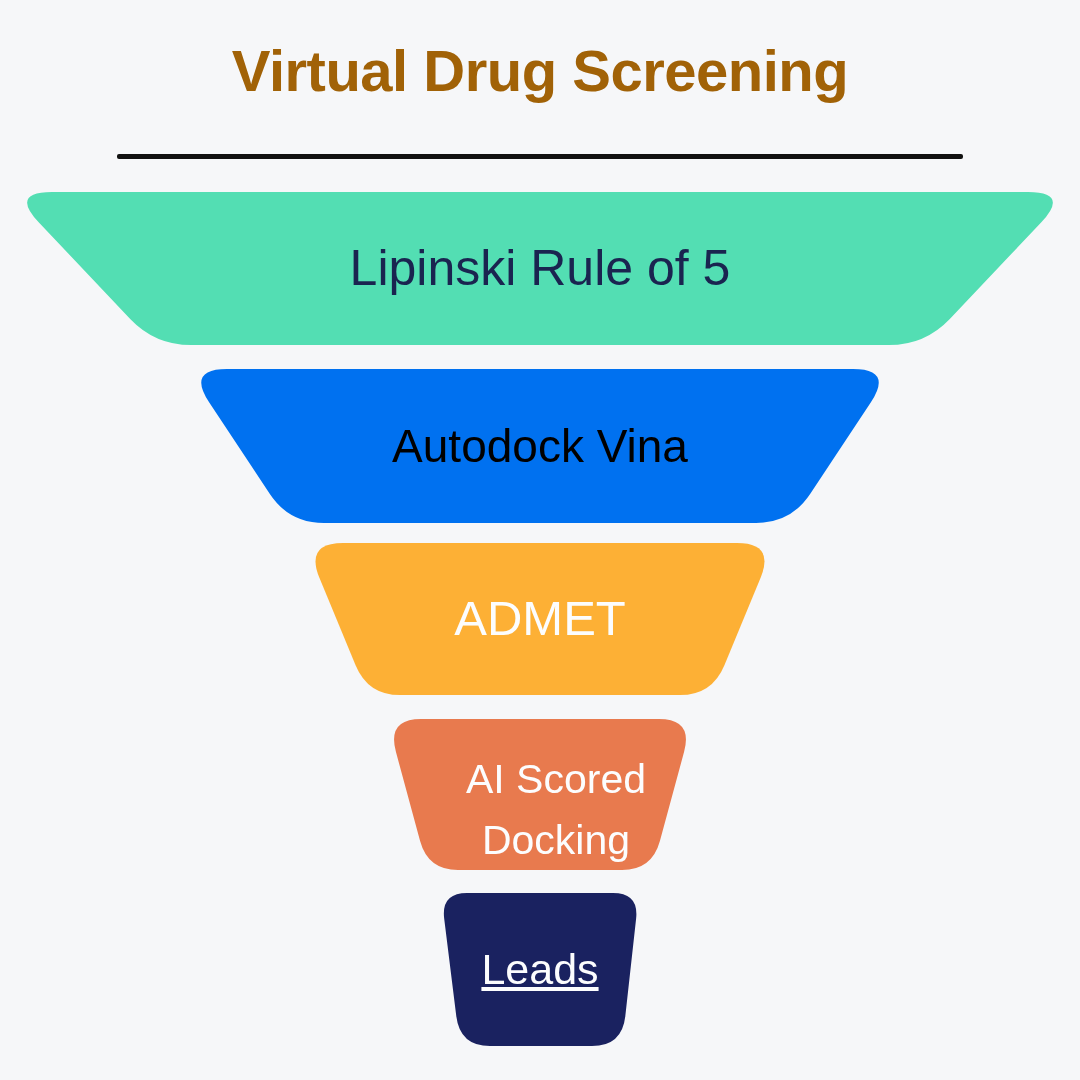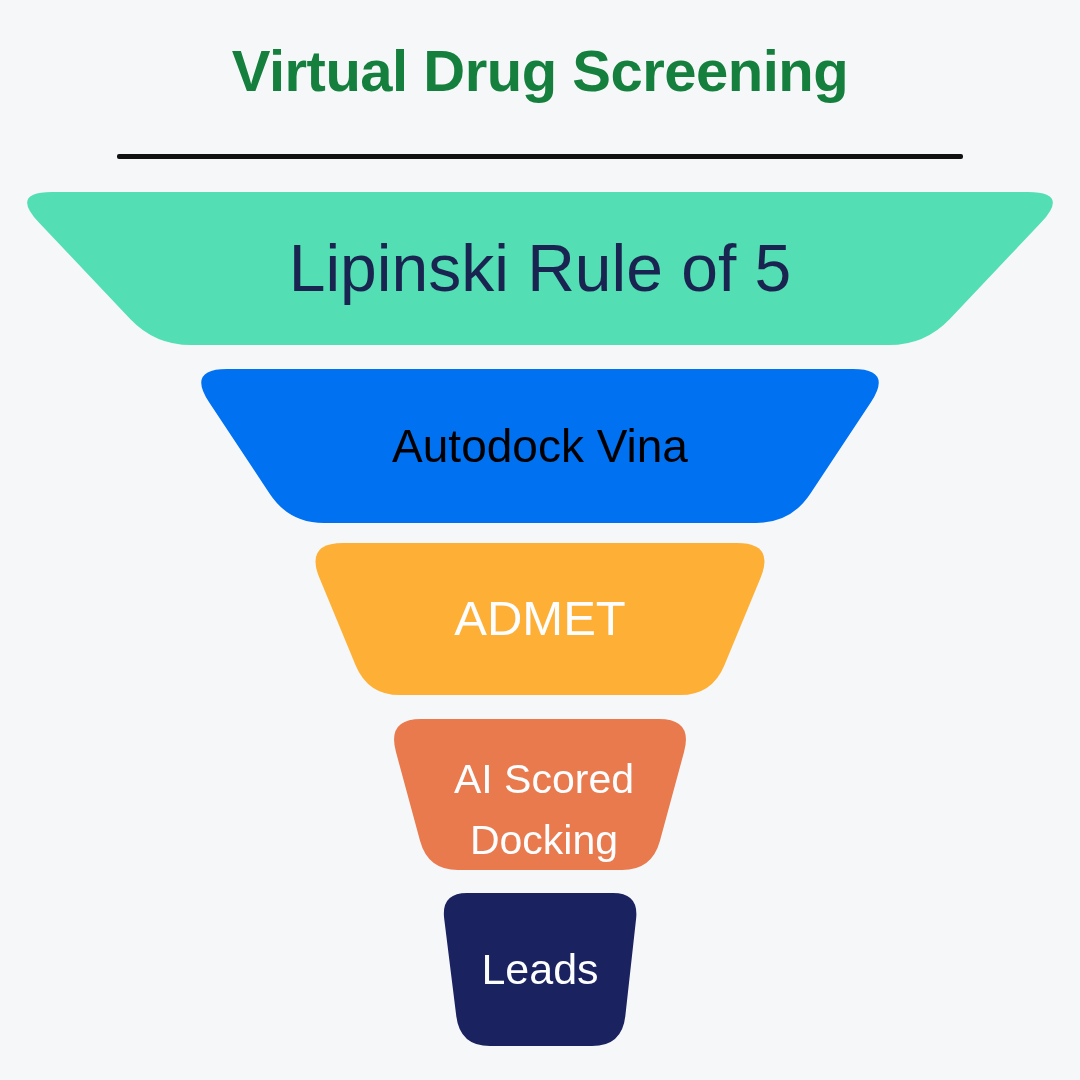--- a/index.html
+++ b/index.html
@@ -17,46 +17,46 @@
   .divider {
     position: absolute; top: 154px; left: 117px;
     width: 846px; height: 5px; border-radius: 2px;
   }
   .funnel-svg { position: absolute; left: 0; top: 0; width: 1080px; height: 1080px; }
   .seg-label {
     position: absolute; display: flex;
     align-items: center; justify-content: center;
     text-align: center; font-weight: 400; line-height: 1.5;
   }
-  .label-0 { left: 160px; top: 192px; width: 760px; height: 153px; font-size: 66px; }
+  .label-0 { left: 160px; top: 192px; width: 760px; height: 153px; font-size: 50px; }
   .label-1 { left: 290px; top: 369px; width: 500px; height: 154px; font-size: 46px; }
   .label-2 { left: 370px; top: 543px; width: 340px; height: 152px; font-size: 49px; }
-  .label-3 { left: 414px; top: 719px; width: 260px; height: 182px; font-size: 41px; }
+  .label-3 { left: 426px; top: 719px; width: 260px; height: 182px; font-size: 41px; }
   .label-4 { left: 450px; top: 893px; width: 180px; height: 153px; font-size: 43px; }
 </style>
 </head>
 <body style="background-color: rgb(246, 247, 249);">
 
 <div class="stage">
 
-  <div class="title" style="color: #15803d;">Virtual Drug Screening</div>
+  <div class="title" style="color: #a16207;">Virtual Drug Screening</div>
 
   <div class="divider" style="background-color: rgb(17, 17, 17);"></div>
 
   <svg class="funnel-svg" viewBox="0 0 1080 1080" xmlns="http://www.w3.org/2000/svg">
     <path fill="#53deb3" d="M38.9 222.5 Q10 192 52.0 192.0 L1028.0 192.0 Q1070 192 1041.1 222.5 L949.8 318.9 Q925 345 889.0 345.0 L191.0 345.0 Q155 345 130.2 318.9 Z"></path>
     <path fill="#0071f0" d="M209.1 402.3 Q187 369 227.0 369.0 L853.0 369.0 Q893 369 870.9 402.3 L810.3 493.8 Q791 523 756.0 523.0 L324.0 523.0 Q289 523 269.7 493.8 Z"></path>
     <path fill="#fdb035" d="M319.5 578.1 Q305 543 343.0 543.0 L737.0 543.0 Q775 543 760.5 578.1 L724.3 665.4 Q712 695 680.0 695.0 L400.0 695.0 Q368 695 355.7 665.4 Z"></path>
     <path fill="#e87a4e" d="M395.9 751.8 Q387 719 421.0 719.0 L659.0 719.0 Q693 719 684.1 751.8 L659.9 841.0 Q652 870 622.0 870.0 L458.0 870.0 Q428 870 420.1 841.0 Z"></path>
     <path fill="#1a2260" d="M444.2 918.8 Q441 893 467.0 893.0 L613.0 893.0 Q639 893 636.1 918.8 L625.3 1016.2 Q622 1046 592.0 1046.0 L490.0 1046.0 Q460 1046 456.3 1016.2 Z"></path>
   </svg>
 
   <div class="seg-label label-0" style="color: rgb(26, 36, 80);">Lipinski Rule of 5</div>
 
   <div class="seg-label label-1" style="color: #000000;">Autodock Vina</div>
 
   <div class="seg-label label-2" style="color: rgb(252, 253, 254);">ADMET</div>
 
   <div class="seg-label label-3" style="color: rgb(252, 253, 254);">AI Scored Docking</div>
 
-  <div class="seg-label label-4" style="color: rgb(252, 253, 254);">Leads</div>
+  <div class="seg-label label-4" style="color: rgb(252, 253, 254); text-decoration: underline;">Leads</div>
 
 </div>
 
 </body></html>

